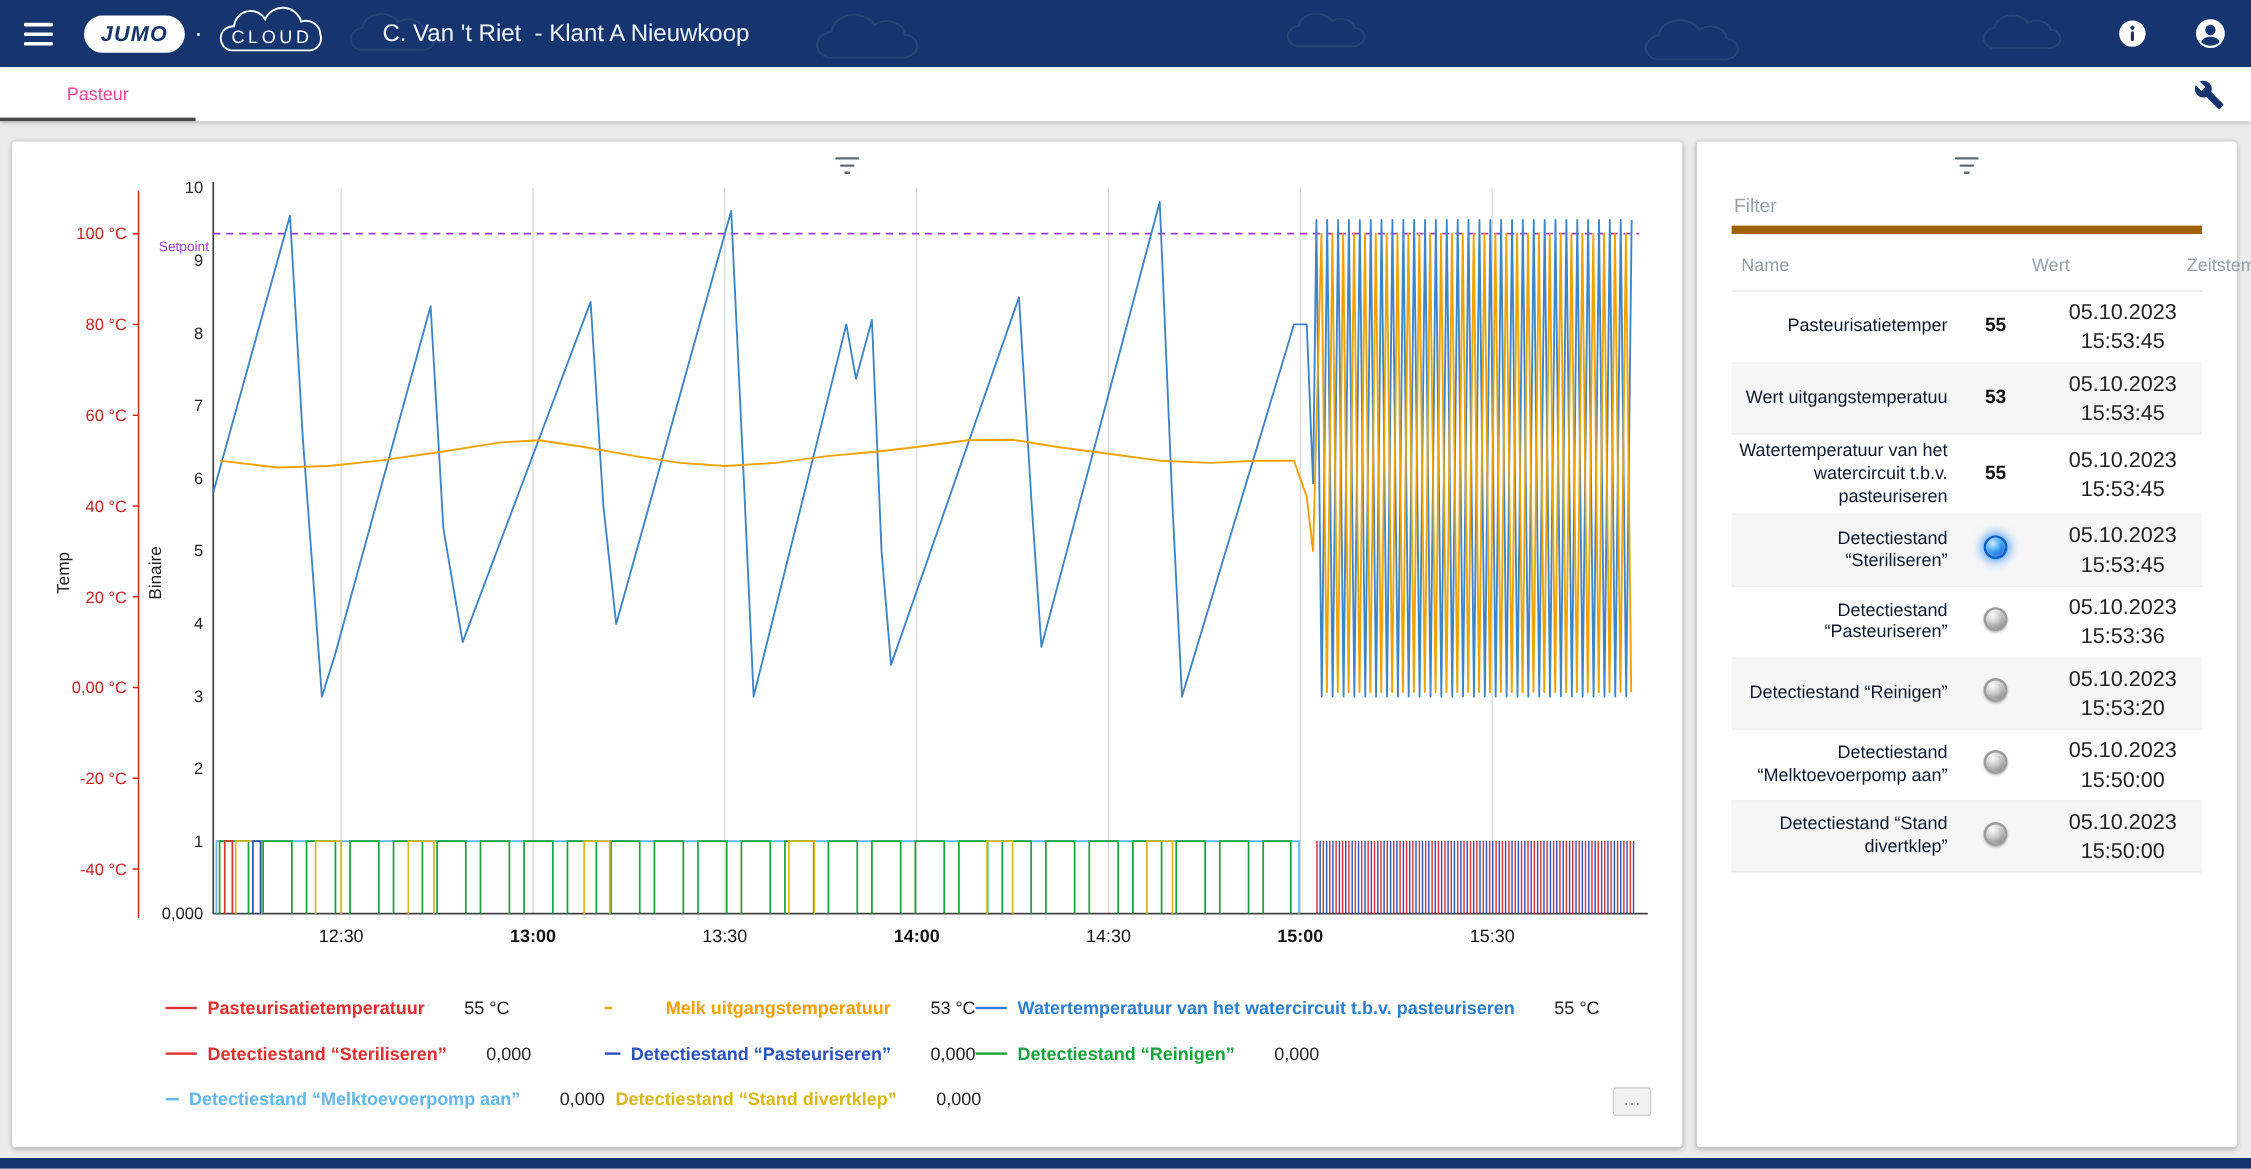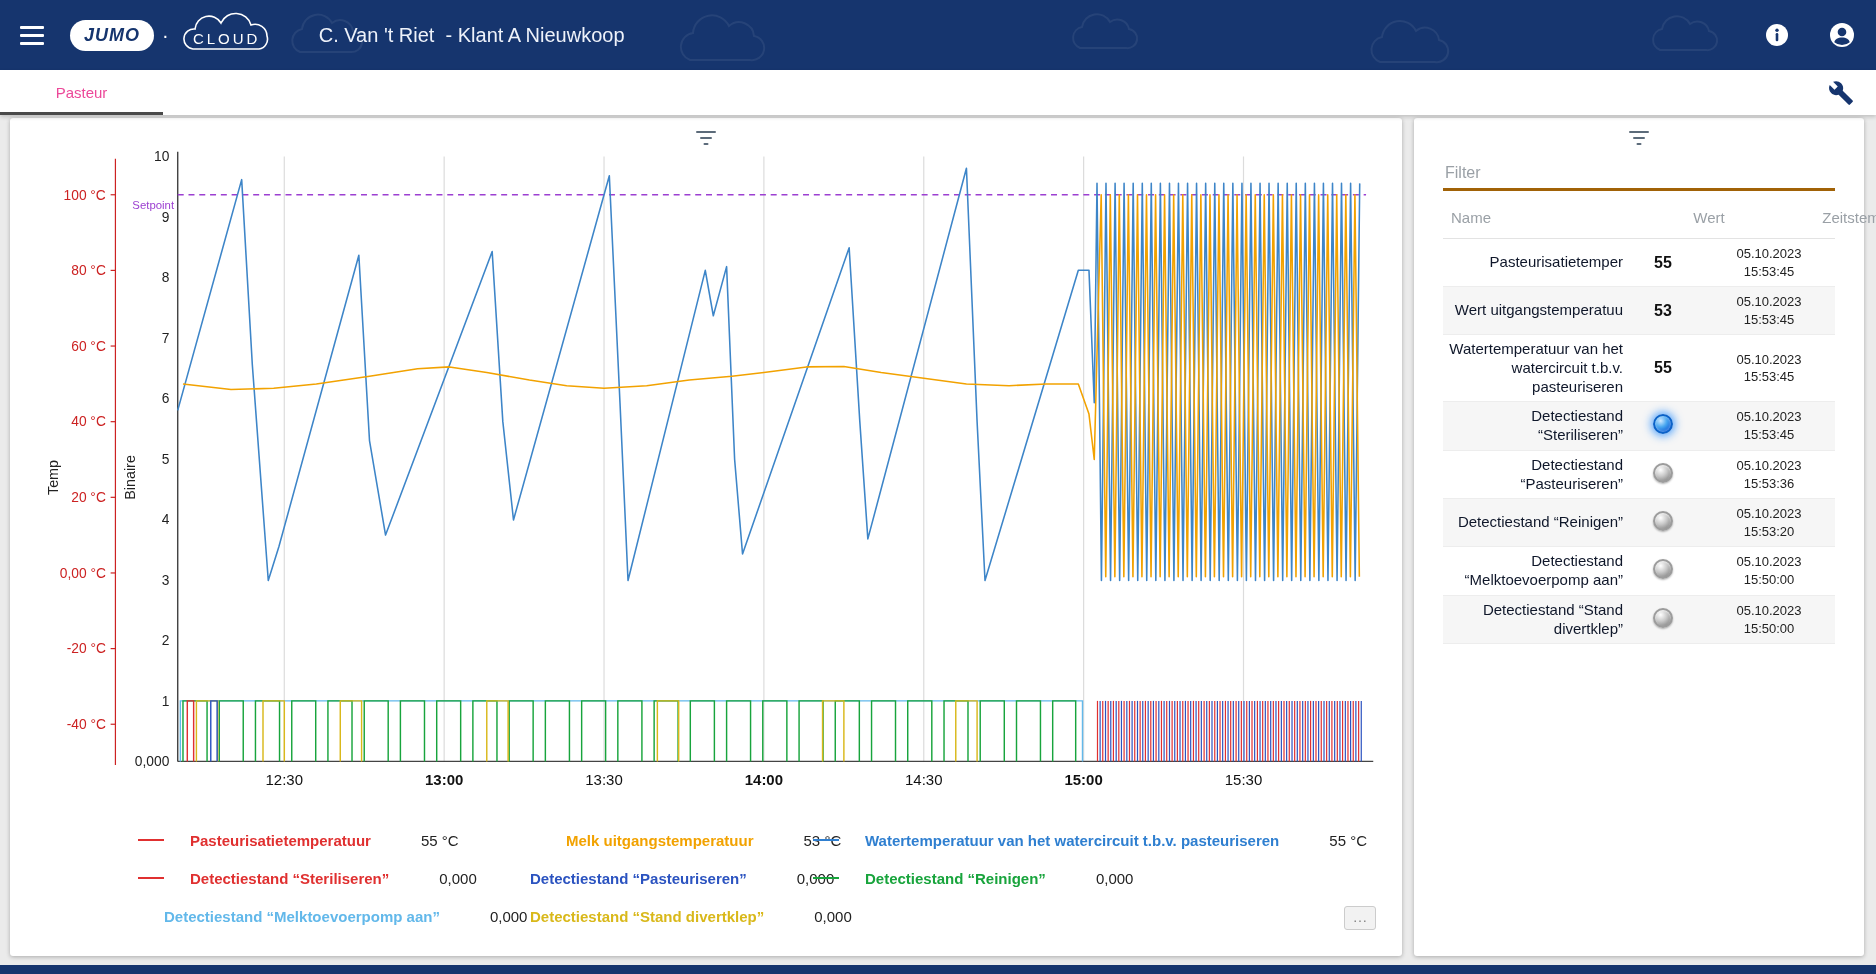--- a/index.html
+++ b/index.html
@@ -6,21 +6,21 @@
   html,body { margin:0; padding:0; }
   body {
     width:1876px; height:974px;
     background:#ebebeb;
     font-family:"Liberation Sans", sans-serif;
     overflow:hidden;
     position:relative;
   }
   
   .topbar {
-    height:70px; background:#16356e; display:flex; align-items:center;
+    height:56px; background:#16356e; display:flex; align-items:center;
     padding:0 20px; position:relative; color:#fff;
   }
   .topbar .clouds { position:absolute; inset:0; width:100%; height:100%; pointer-events:none; }
   .menu-btn { width:32px; height:32px; display:flex; flex-direction:column; justify-content:center; gap:5px; cursor:pointer; z-index:1; }
   .menu-btn span { display:block; width:24px; height:3px; background:#fff; border-radius:1px; }
   .logo-pill {
     margin-left:18px; background:#fff; color:#16356e; border-radius:16px;
     padding:5px 14px; font-weight:bold; font-style:italic; font-size:18px; letter-spacing:1px; z-index:1;
   }
   .logo-dot { margin:0 6px 0 8px; font-size:20px; z-index:1; }
@@ -47,53 +47,53 @@
   
   .card { position:absolute; background:#fff; border-radius:3px; box-shadow:0 1px 4px rgba(0,0,0,.28); }
   .chart-card { left:10px; top:118px; width:1392px; height:838px; }
   .right-card { left:1414px; top:118px; width:450px; height:838px; }
   .funnel { position:absolute; top:12px; left:50%; transform:translateX(-50%); cursor:pointer; }
   
   .trend-svg { display:block; width:1392px; height:683px; }
   .trend-svg text { font-family:"Liberation Sans", sans-serif; }
   .legend { margin-top:20px; padding-left:128px; }
   .legend-row { display:flex; height:38px; align-items:center; }
-  .legend-item { display:flex; align-items:center; gap:26px; cursor:pointer; }
+  .legend-item { display:flex; align-items:center; gap:9px; cursor:pointer; }
   .legend-row .legend-item:nth-child(1){ width:366px; }
   .legend-row .legend-item:nth-child(2){ width:309px; }
   .legend-dash { width:26px; border-top:2px solid #000; }
   .legend-label { font-weight:bold; font-size:15px; white-space:nowrap; }
   .legend-value { margin-left:24px; font-size:15px; color:#222; white-space:nowrap; }
   .more-btn {
     position:absolute; right:26px; bottom:26px; width:32px; height:24px;
     background:#f2f2f2; border:1px solid #ccc; border-radius:3px; color:#888;
     font-size:15px; line-height:20px; text-align:center; cursor:pointer;
   }
   
   .panel-content { padding:40px 29px 0; }
   .filter-box input {
-    width:100%; border:none; border-bottom:3px solid #a16207; outline:none;
+    width:100%; border:none; border-bottom:7px solid #a16207; outline:none;
     font-size:16px; padding:6px 2px; color:#333; background:transparent;
     font-family:"Liberation Sans", sans-serif;
   }
   .filter-box input::placeholder { color:#9aa0a6; }
   .thead {
     display:grid; grid-template-columns:180px 80px 132px; color:#9aa0a6;
     font-size:15px; padding:18px 0 12px; border-bottom:1px solid #e3e3e3;gap:46px;
   }
   .thead .h-name { padding-left:8px; }
   .thead .h-wert, .thead .h-zeit { text-align:center; }
   .trow {
     display:grid; grid-template-columns:180px 80px 132px; align-items:center;
     min-height:48px; border-bottom:1px solid #ededed; padding:5px 0; cursor:default;
   }
   .trow:nth-child(even) { background:#f6f6f6; }
   .cell-name { text-align:right; color:#0f172a; font-size:15px; line-height:1.25; }
   .cell-wert { text-align:center; font-weight:bold; font-size:16px; color:#111; }
-  .cell-zeit { text-align:center; color:#222; font-size:13px; line-height:1.35; }
+  .cell-zeit { text-align:center; color:#222; font-size:18px; line-height:1.35; }
   .led { display:inline-block; width:20px; height:20px; border-radius:50%; }
   .led-on {
     background:radial-gradient(circle at 35% 30%, #cfe9ff 0%, #4aa8f0 40%, #0b5ed7 78%, #0a4db4 100%);
     border:2px solid #0b62c8;
     box-shadow:0 0 8px 2px rgba(30,136,255,.75), inset 0 0 3px rgba(255,255,255,.6);
   }
   .led-off {
     background:radial-gradient(circle at 35% 30%, #ffffff 0%, #c9c9c9 42%, #8a8a8a 82%, #7a7a7a 100%);
     border:2px solid #9c9c9c;
     box-shadow:inset 0 1px 2px rgba(255,255,255,.7), 0 1px 2px rgba(0,0,0,.3);

